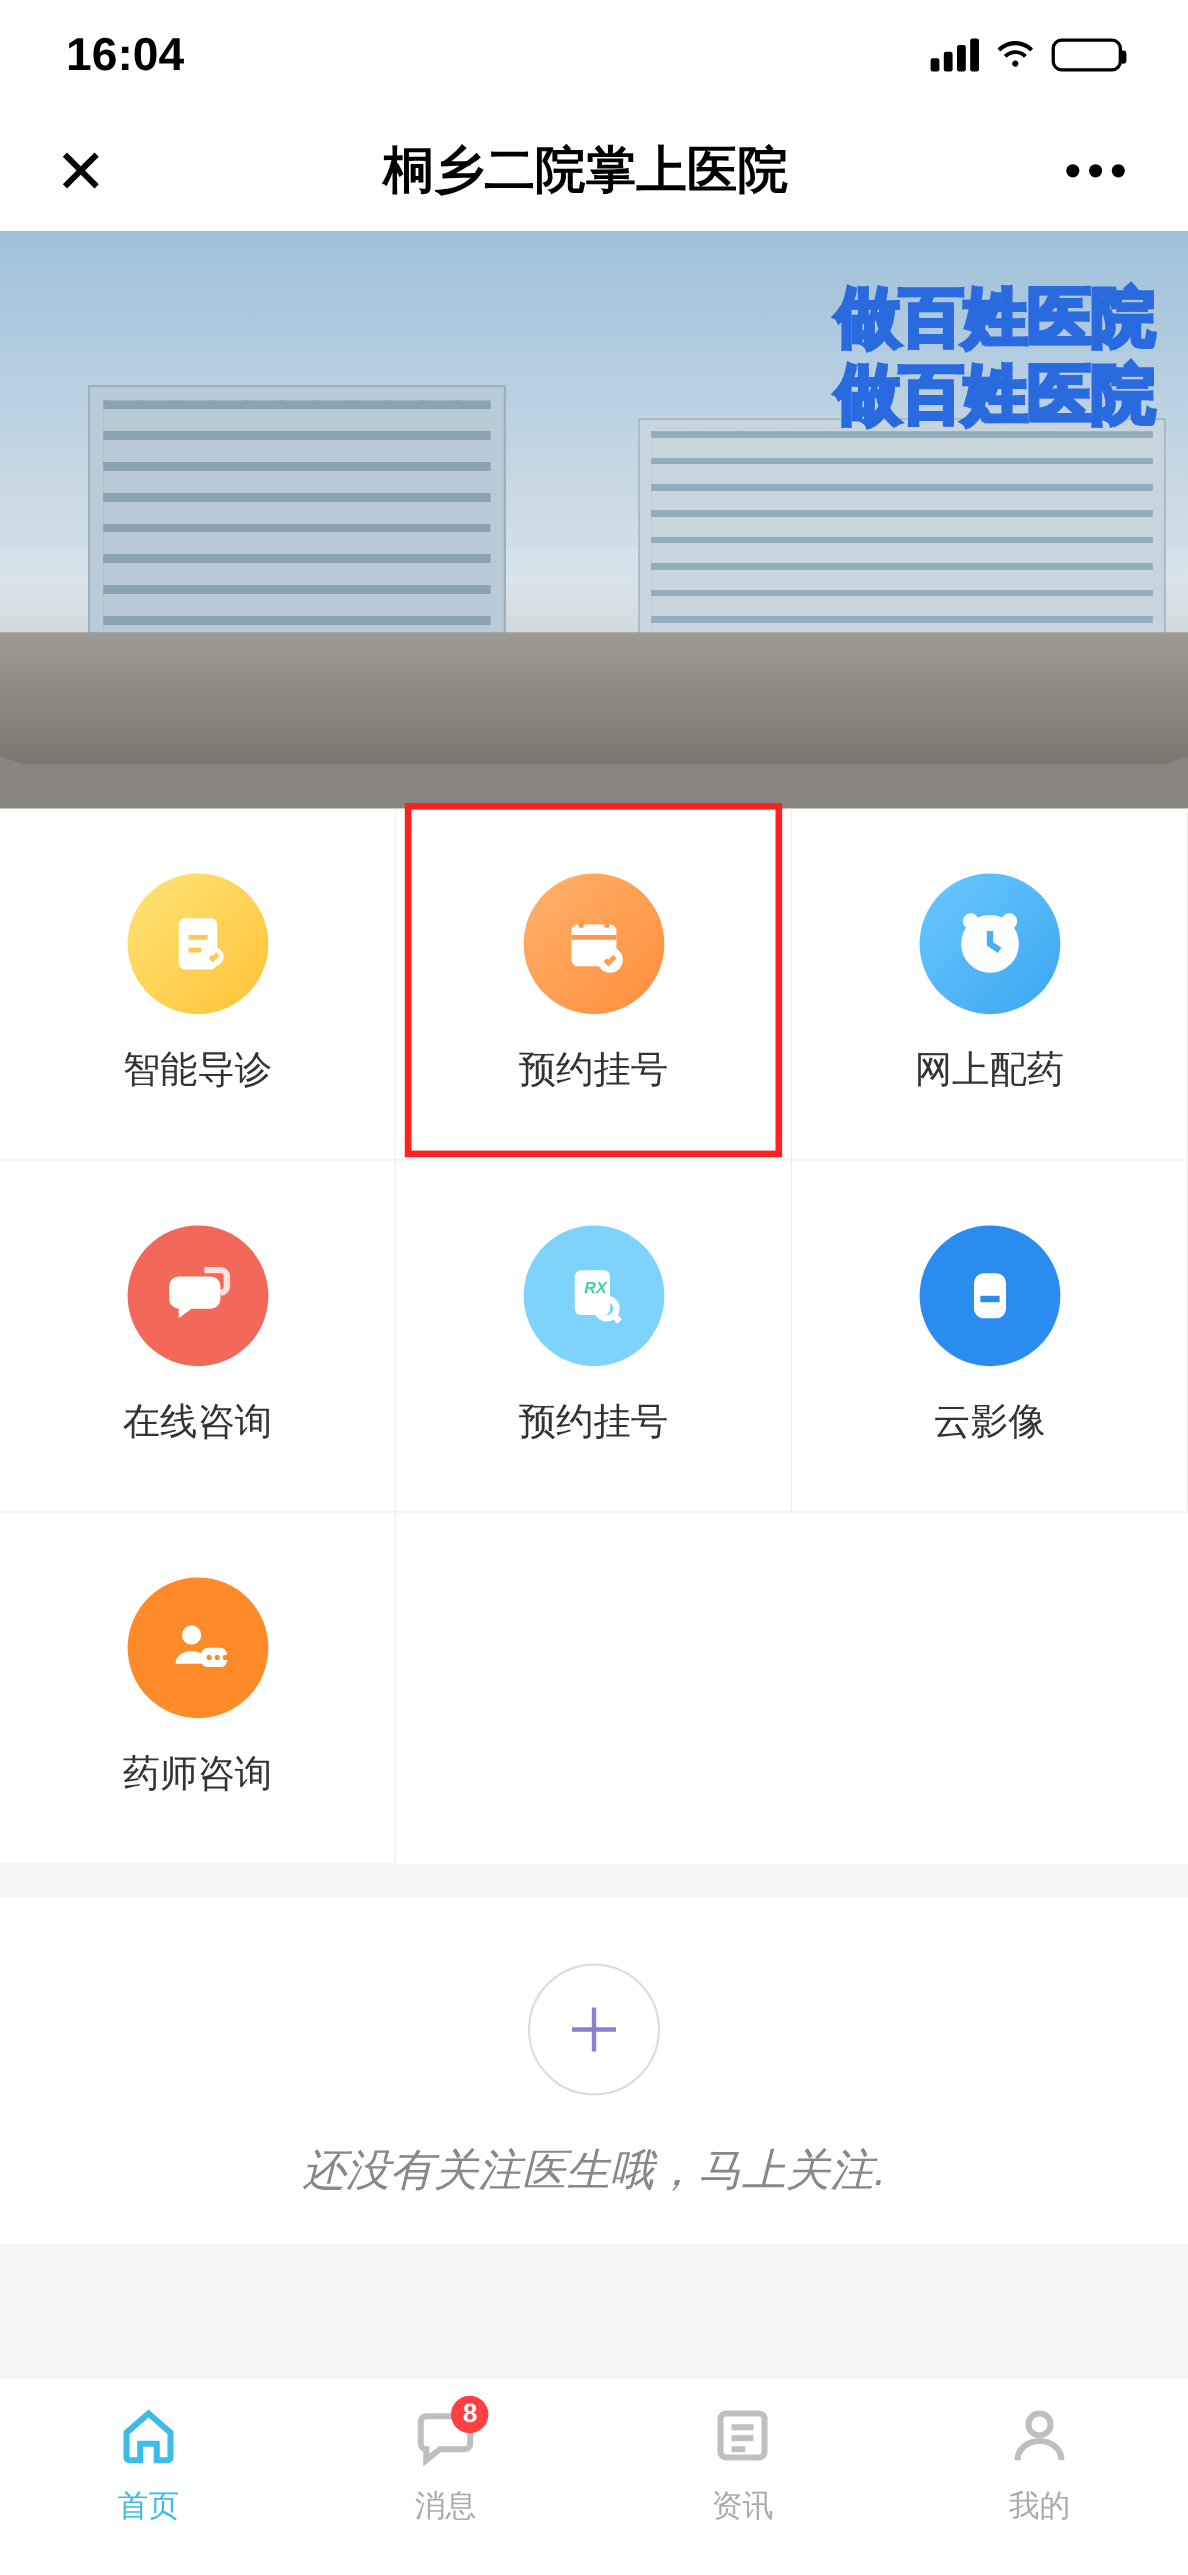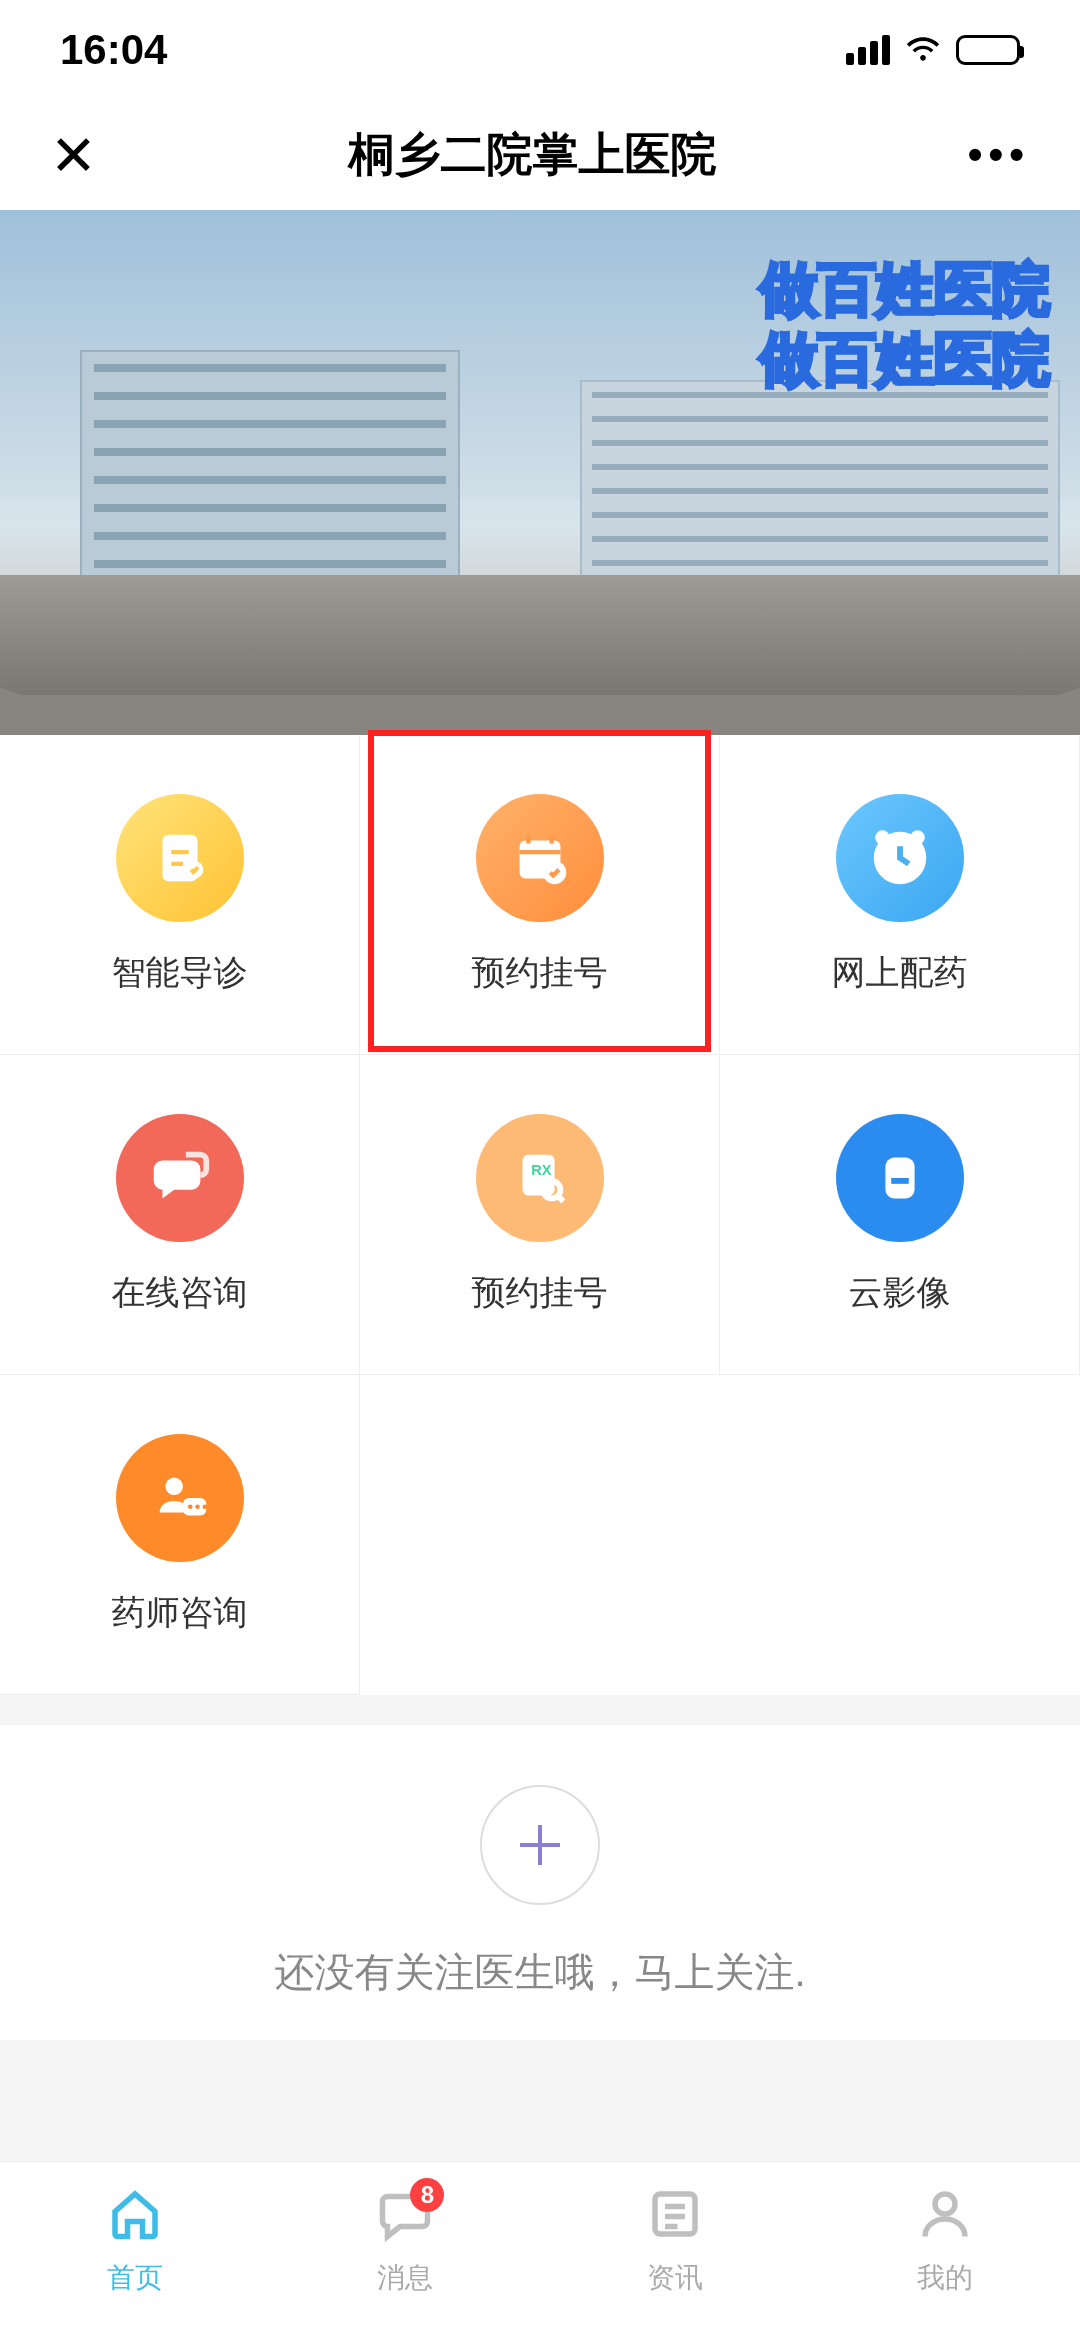--- a/index.html
+++ b/index.html
@@ -103,21 +103,21 @@
       border: 6px solid #ff2020;
     }
     .icon-circle {
       width: 128px; height: 128px; border-radius: 50%;
       display:flex; align-items:center; justify-content:center;
     }
     .cell-label { font-size: 34px; color: #333; }
 
     .follow-section {
       background:#fff; margin-top: 30px; padding: 60px 0 40px;
-      display:flex; flex-direction:column; align-items:center; gap:40px;
+      display:flex; flex-direction:column; align-items:center; gap:40px;font-style:italic;
     }
     .add-circle {
       width: 120px; height: 120px; border-radius: 50%; border: 2px solid #ddd;
       display:flex; align-items:center; justify-content:center;
     }
     .add-circle svg { width:60px; height:60px; }
     .follow-text { font-size: 40px; color: #888; }
 
     .tabbar {
       position:absolute; left:0; right:0; bottom:0; height: 180px;
@@ -214,21 +214,21 @@
     <div class="cell">
       <div class="icon-circle" style="background: rgb(242, 105, 90);">
         <svg viewBox="0 0 24 24" fill="#fff" width="70" height="70">
           <path d="M6 6h10a3 3 0 013 3v4a3 3 0 01-3 3h-6l-4 3v-3a3 3 0 01-3-3V9a3 3 0 013-3z"></path>
           <path d="M14 4h5a2 2 0 012 2v3a2 2 0 01-2 2" fill="none" stroke="#fff" stroke-width="2" opacity=".8"></path>
         </svg>
       </div>
       <div class="cell-label">在线咨询</div>
     </div>
     <div class="cell">
-      <div class="icon-circle" style="background: #fdba74;">
+      <div class="icon-circle" style="background: #7dd3fc; font-style: italic;">
         <svg viewBox="0 0 24 24" fill="#fff" width="70" height="70">
           <rect x="6" y="4" width="11" height="14" rx="2"></rect>
           <text x="9" y="11" font-size="5" fill="#3fd59a" font-weight="700">RX</text>
           <circle cx="16" cy="16" r="3" fill="none" stroke="#fff" stroke-width="2"></circle>
           <path d="M18 18l2 2" stroke="#fff" stroke-width="2"></path>
         </svg>
       </div>
       <div class="cell-label">预约挂号</div>
     </div>
     <div class="cell">

